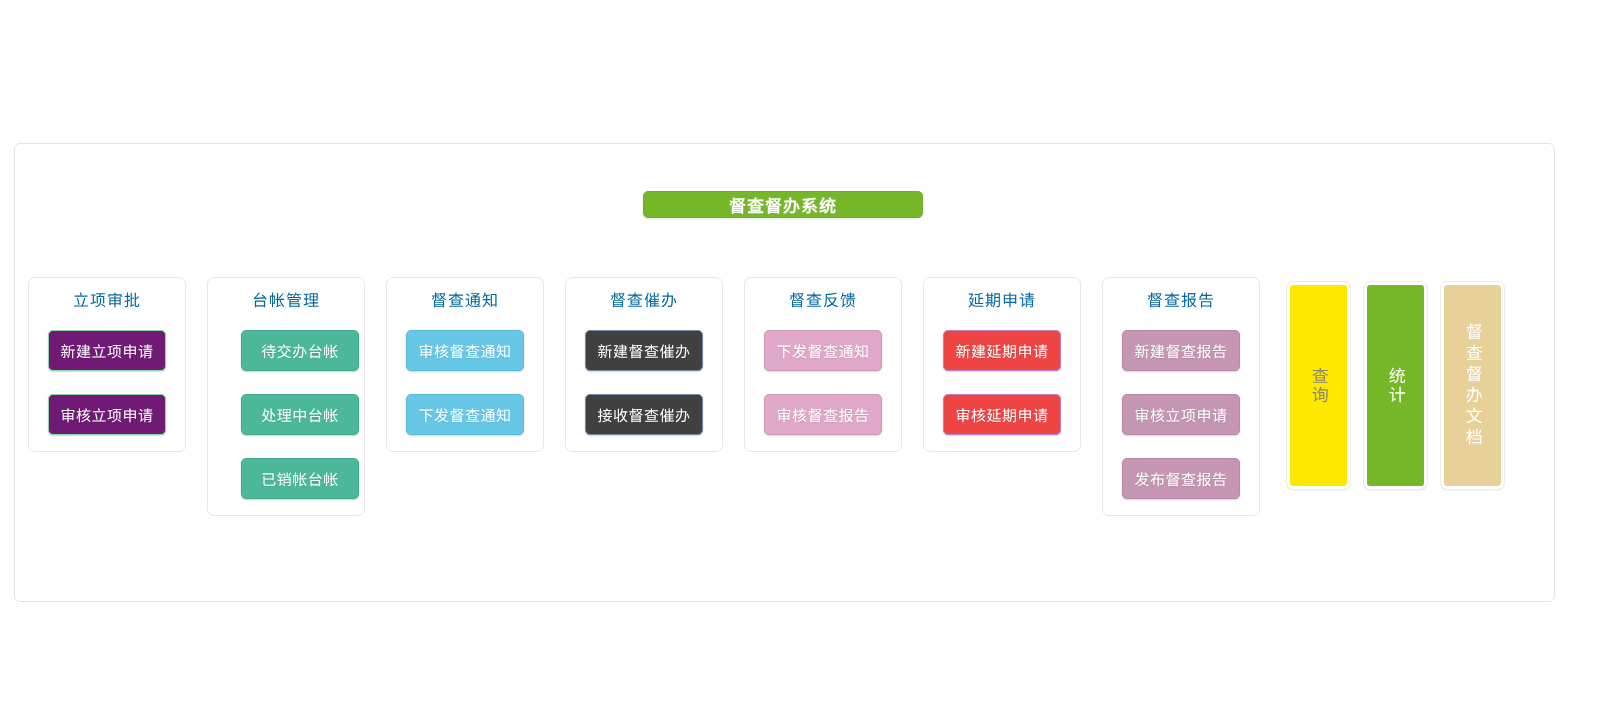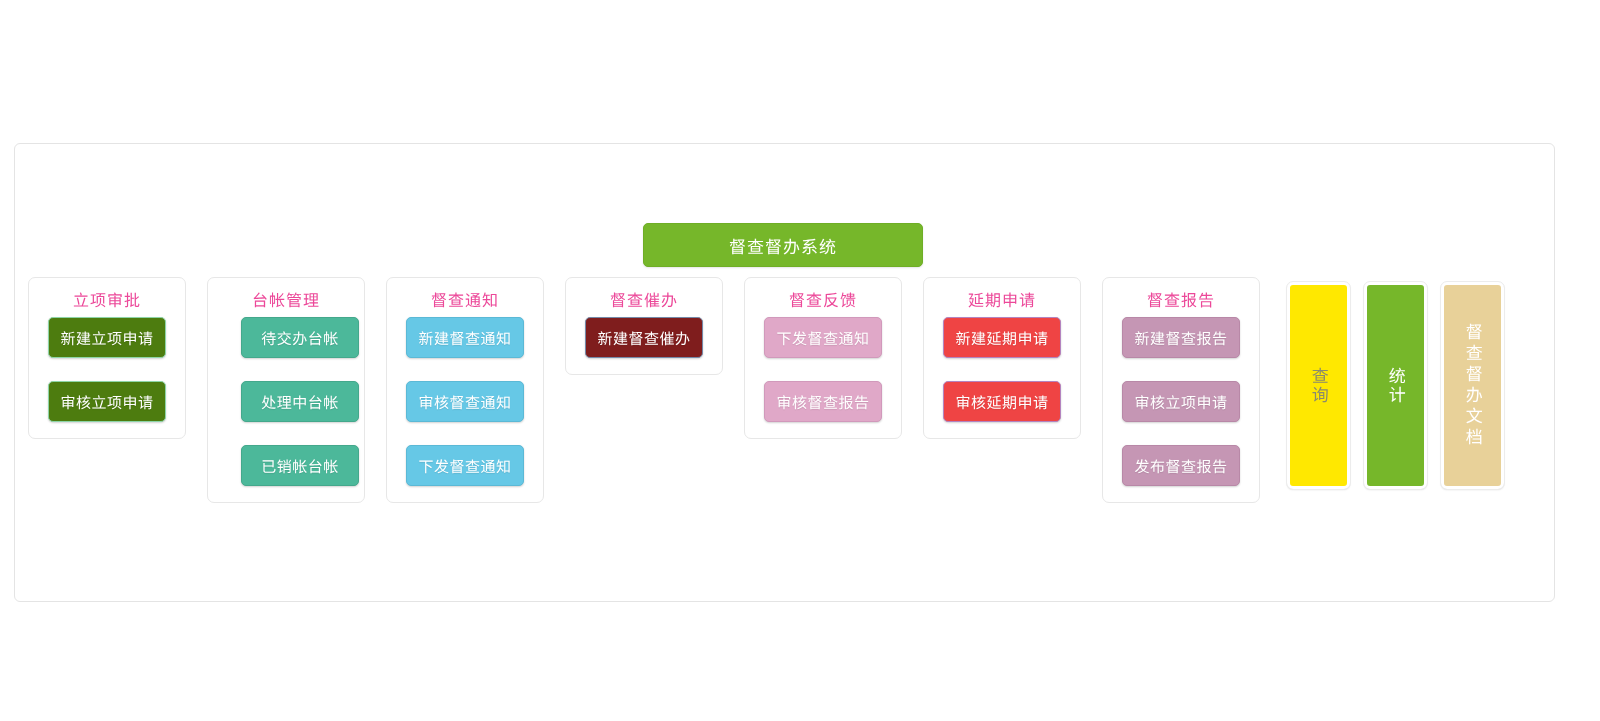--- a/index.html
+++ b/index.html
@@ -27,34 +27,33 @@
     background: #ffffff;
     box-sizing: border-box;
   }
 
   
   #system-title {
     position: absolute;
     left: 628px;
     top: 47px;
     width: 280px;
-    height: 44px;
+    height: 27px;
     background: #76b72a;
     border-radius: 5px;
     border: 1px solid #6fae26;
     box-sizing: border-box;
     color: #ffffff;
     font-size: 17px;
-    font-weight: normal;
+    font-weight: bold;
     letter-spacing: 1px;
     display: flex;
     align-items: center;
     justify-content: center;
     box-shadow: 0 1px 2px rgba(0,0,0,0.10);
-    margin-top: 32px;
   }
 
   
   #columns-row {
     position: absolute;
     left: 13px;
     top: 133px;
     display: flex;
     align-items: flex-start;
     gap: 0px;
@@ -67,24 +66,24 @@
     border-radius: 7px;
     background: #ffffff;
     box-sizing: border-box;
     padding: 13px 0 16px 0;
     display: flex;
     flex-direction: column;
     align-items: center;
   }
 
   .column-title {
-    color: #ec4899;
+    color: #0369a1;
     font-size: 16px;
     line-height: 20px;
-    margin-bottom: 6px;
+    margin-bottom: 19px;
     letter-spacing: 1px;
     white-space: nowrap;
   }
 
   .module-btn {
     width: 118px;
     height: 41px;
     border-radius: 5px;
     margin-bottom: 23px;
     display: flex;
@@ -94,24 +93,24 @@
     font-size: 15px;
     letter-spacing: 0.5px;
     white-space: nowrap;
     box-sizing: border-box;
     box-shadow: 0 1px 2px rgba(0,0,0,0.18);
     text-shadow: 0 1px 1px rgba(0,0,0,0.10);
   }
   .module-btn:last-child { margin-bottom: 0; }
 
   
-  .grp-approval .module-btn { background: #4d7c0f; border: 1px solid #8ed5a8; }
+  .grp-approval .module-btn { background: #701a75; border: 1px solid #8ed5a8; }
   .grp-ledger   .module-btn { background: #4cb89a; border: 1px solid #44a88c; margin-left: 28px; }
   .grp-notice   .module-btn { background: #66c8e6; border: 1px solid #5bb9d6; }
-  .grp-urge     .module-btn { background: #7f1d1d; border: 1px solid #7489a8; }
+  .grp-urge     .module-btn { background: #404040; border: 1px solid #7489a8; }
   .grp-feedback .module-btn { background: #e0a8c8; border: 1px solid #d199bb; }
   .grp-delay    .module-btn { background: #ef4444; border: 1px solid #b384c0; }
   .grp-report   .module-btn { background: #c596b4; border: 1px solid #b888a7; }
 
   
   #vertical-bars {
     position: absolute;
     left: 1272px;
     top: 138px;
     display: flex;
@@ -173,28 +172,28 @@
 
     <div class="module-column grp-ledger">
       <div class="column-title">台帐管理</div>
       <div class="module-btn">待交办台帐</div>
       <div class="module-btn">处理中台帐</div>
       <div class="module-btn">已销帐台帐</div>
     </div>
 
     <div class="module-column grp-notice">
       <div class="column-title">督查通知</div>
-      <div class="module-btn">新建督查通知</div>
       <div class="module-btn">审核督查通知</div>
       <div class="module-btn">下发督查通知</div>
     </div>
 
     <div class="module-column grp-urge">
       <div class="column-title">督查催办</div>
       <div class="module-btn">新建督查催办</div>
+      <div class="module-btn">接收督查催办</div>
     </div>
 
     <div class="module-column grp-feedback">
       <div class="column-title">督查反馈</div>
       <div class="module-btn">下发督查通知</div>
       <div class="module-btn">审核督查报告</div>
     </div>
 
     <div class="module-column grp-delay">
       <div class="column-title">延期申请</div>

